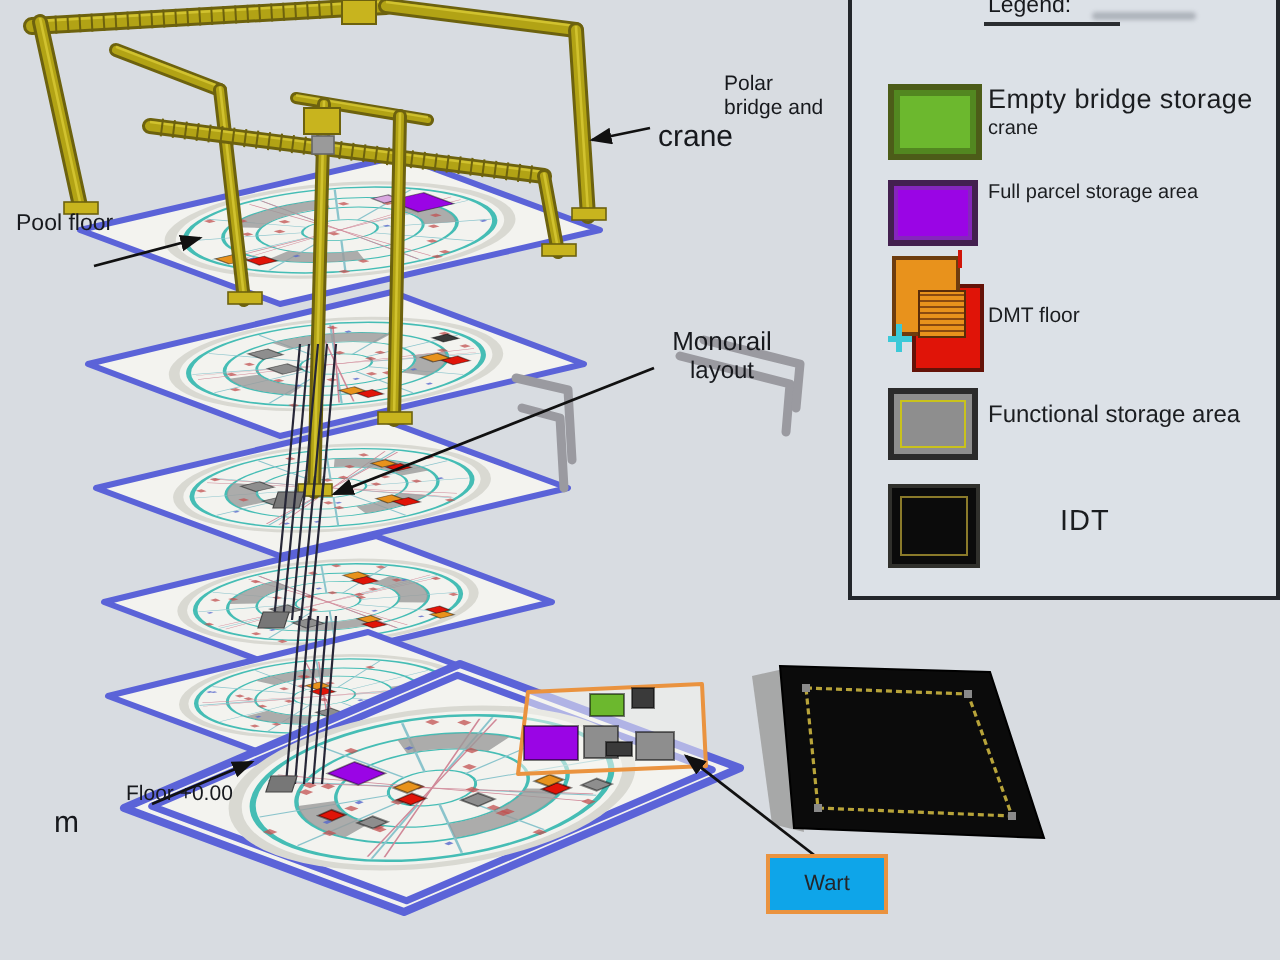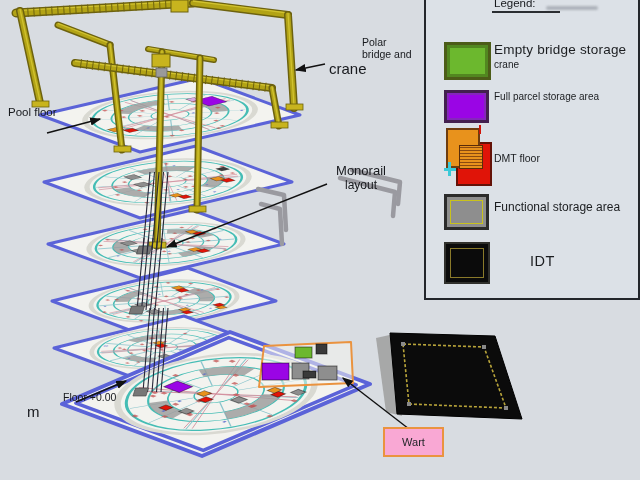--- a/index.html
+++ b/index.html
@@ -39,21 +39,21 @@
 
   .t-empty1{top:46px;font-size:13.5px;letter-spacing:.2px;}
   .t-empty2{top:63px;font-size:10px;}
   .t-full{top:95px;font-size:10px;}
   .t-dmt{top:156px;font-size:10.5px;}
   .t-func{top:204px;font-size:12px;}
   .t-idt{top:257px;font-size:14.5px;letter-spacing:.5px;margin-left:36px;}
 
   
   .wart-box{position:absolute;left:383px;top:427px;width:57px;height:26px;
-            border:2px solid #ea933f;background:#f9a8d4;display:flex;
+            border:2px solid #ea933f;background:#0ea5e9;display:flex;
             align-items:center;justify-content:center;font-size:11px;color:#24262a;}
 </style>
 </head>
 <body>
 
 <div class="stage">
 
   <svg id="scene" width="640" height="480" viewBox="0 0 640 480">
       <defs>
         <marker id="ah" orient="auto" markerWidth="9" markerHeight="8" refX="7" refY="3">

